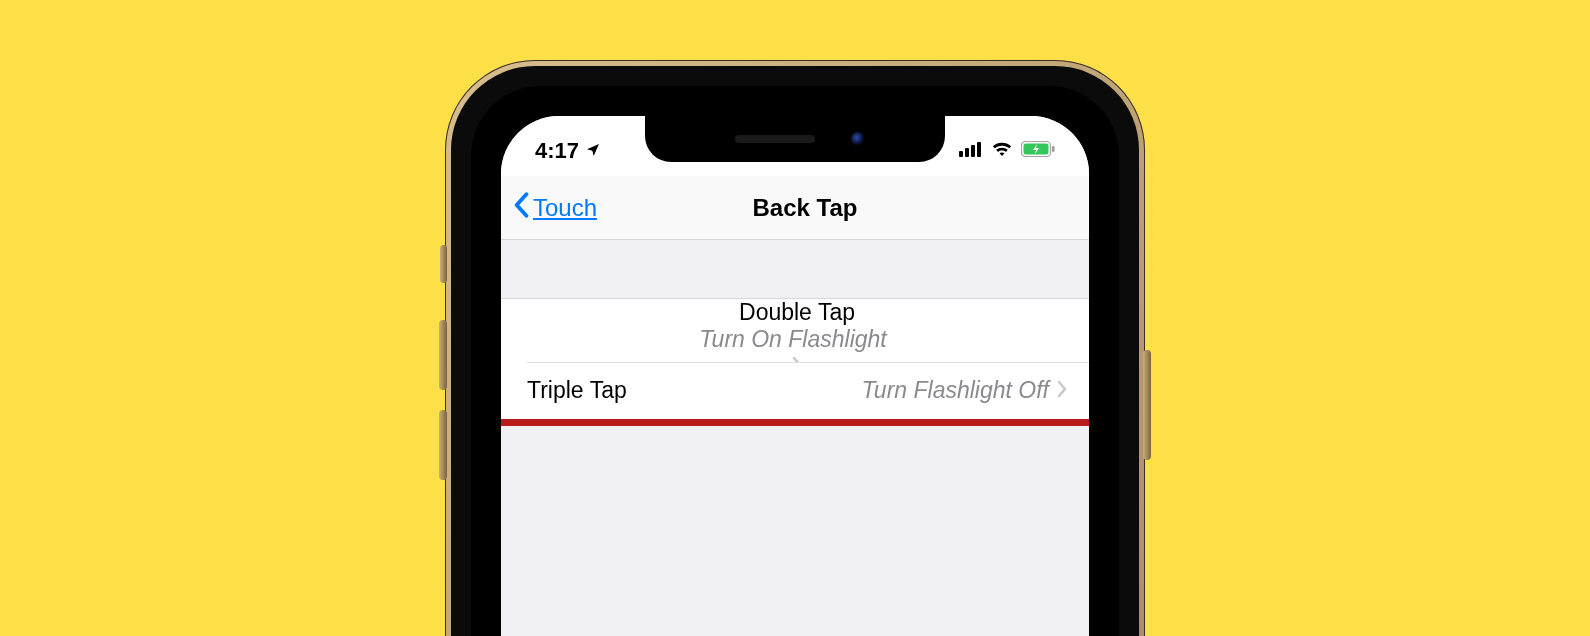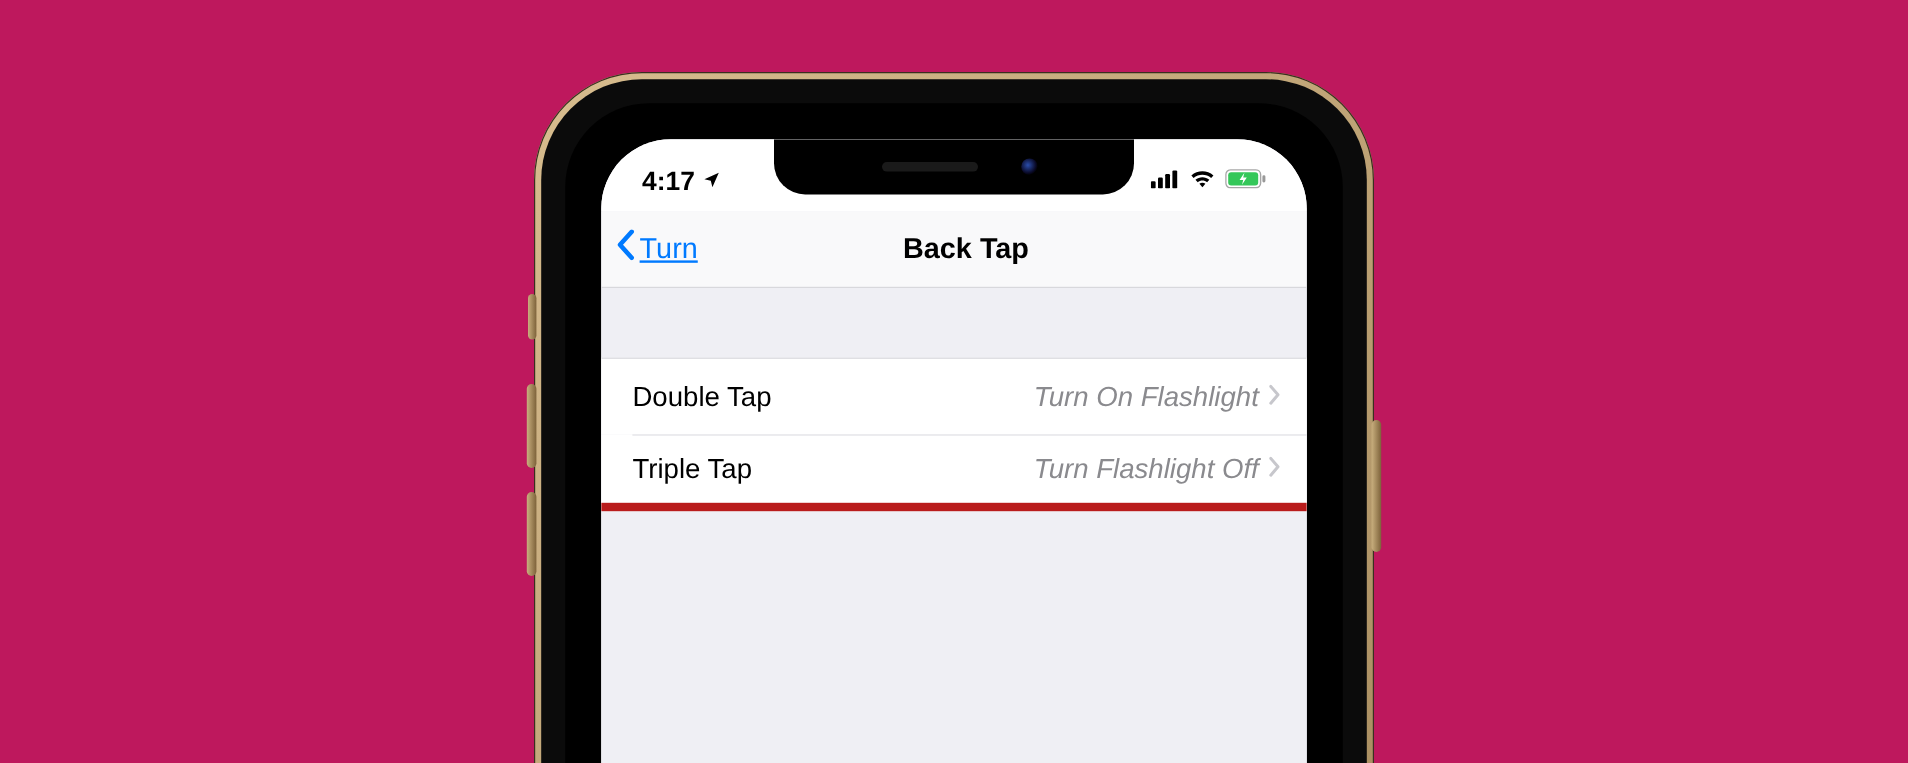--- a/index.html
+++ b/index.html
@@ -1,18 +1,18 @@
 <!DOCTYPE html>
 <html><head>
 <meta charset="utf-8">
 <style>
   * { box-sizing: border-box; margin: 0; padding: 0; }
   html, body { width: 1590px; height: 636px; background: #000; font-family: -apple-system, "Helvetica Neue", Helvetica, Arial, sans-serif; overflow: hidden; }
 
-  .stage { position: relative; width: 1590px; height: 636px; background: #be185d; }
+  .stage { position: relative; width: 1590px; height: 636px; background: #fde047; }
 
   
   .phone {
     position: absolute;
     left: 445px;
     top: 60px;
     width: 700px;
     height: 1400px;
     border-radius: 90px;
     background: linear-gradient(135deg, #d8bd8f, #8f7346);
@@ -142,21 +142,21 @@
     content: "";
     position: absolute;
     left: 26px; right: 0; top: 0;
     height: 1px;
     background: #e0e0e4;
   }
   .row .label { color: #000; flex: 1; }
   .row .detail { color: #8a8a8e; margin-right: 8px; font-style: italic; }
   .row .chevron { color: #c7c7cc; }
 
-  .group-top { border-top: 1px solid #d8d8dc; }
+  .group-top { border-top: 1px solid #d8d8dc; flex-direction: column; }
   .group-bottom { border-bottom: 7px solid #b91c1c; }
 
 </style>
 </head>
 <body>
 
 <div class="stage">
   <div class="phone">
     <div class="side-btn sb-mute"></div>
     <div class="side-btn sb-volup"></div>
@@ -208,21 +208,21 @@
             <div class="camera"></div>
           </div>
 
           <div class="nav-bar">
             <div class="nav-back">
               <span>
                 <svg width="16" height="26" viewBox="0 0 14 24">
                   <polyline points="12,2 3,12 12,22" fill="none" stroke="#007aff" stroke-width="3.5" stroke-linecap="round" stroke-linejoin="round"></polyline>
                 </svg>
               </span>
-              <span class="back-label">Turn</span>
+              <span class="back-label">Touch</span>
             </div>
             <div class="nav-title">Back Tap</div>
           </div>
 
           <div class="tableview">
             <div class="section-gap"></div>
 
             <div class="row group-top">
               <span class="label">Double Tap</span>
               <span class="detail">Turn On Flashlight</span>

